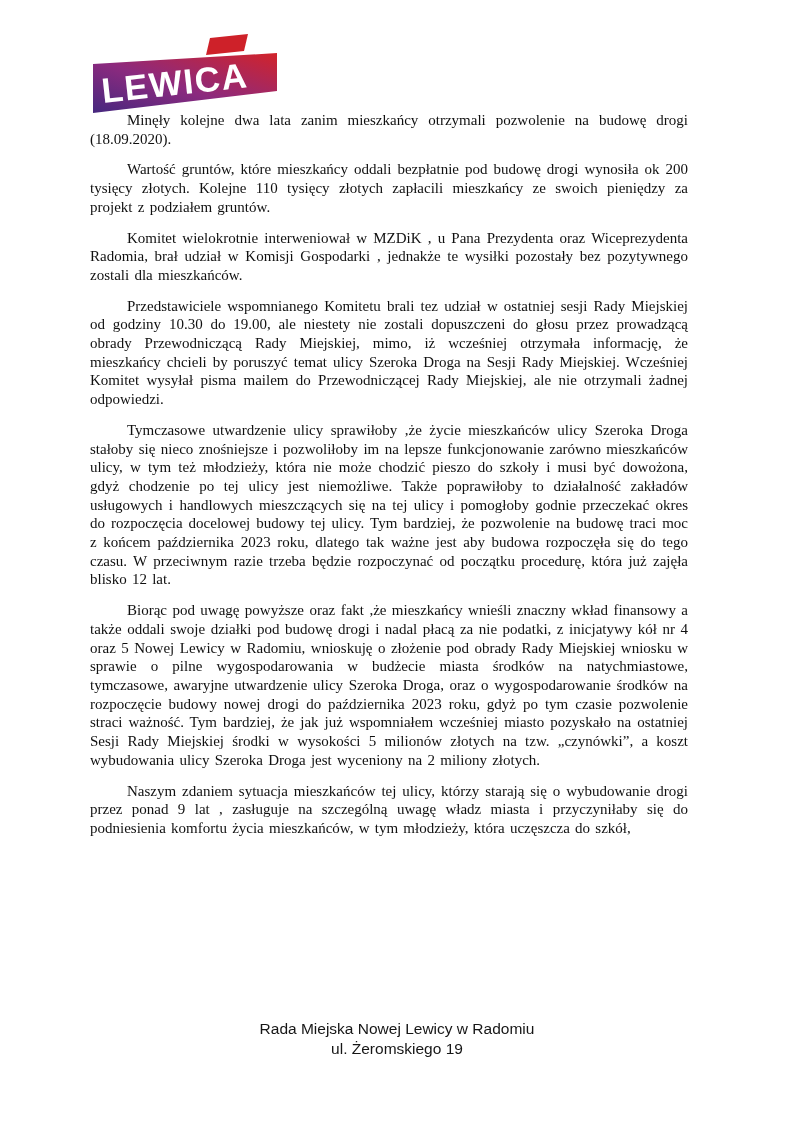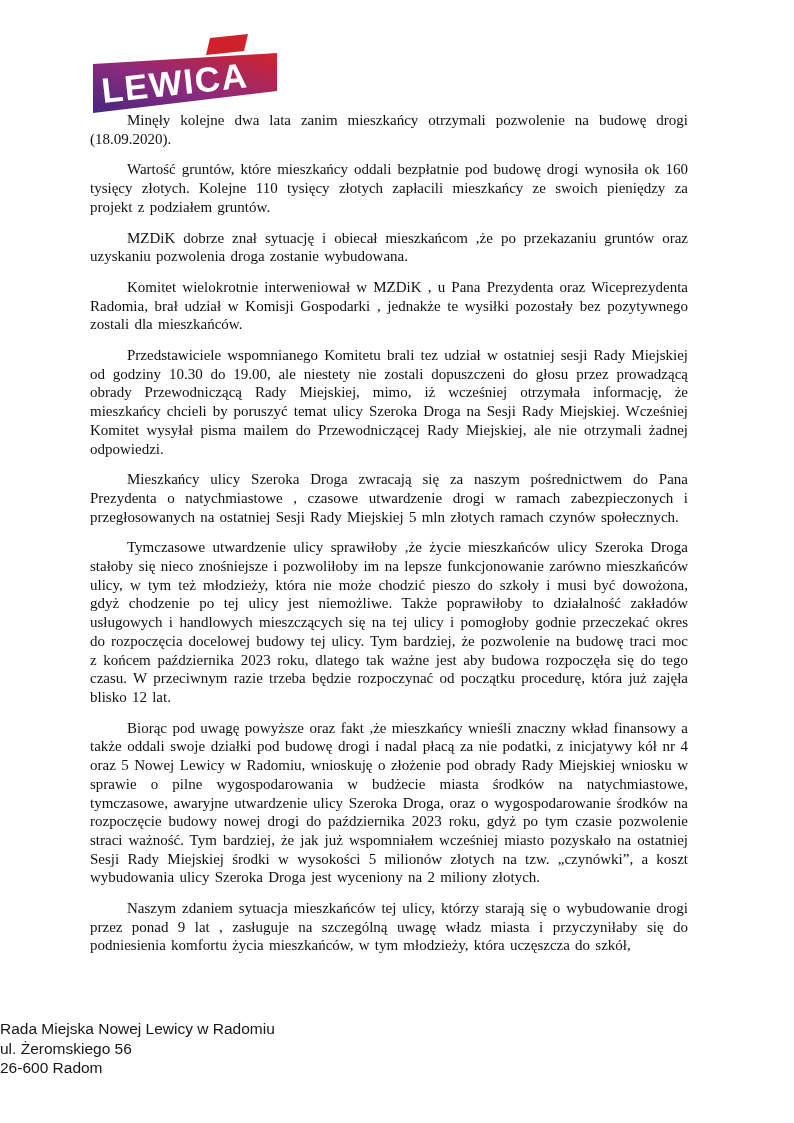--- a/index.html
+++ b/index.html
@@ -31,21 +31,21 @@
   .content p {
     margin: 0 16px 12px 0;
     text-indent: 37px;
     word-spacing: 1.5px;
   }
   .footer {
     position: absolute;
     left: 0;
     top: 1019px;
     width: 100%;
-    text-align: left;
+    text-align: center;
     font-family: "Liberation Sans", sans-serif;
     font-size: 15.5px;
     line-height: 19.5px;
     color: #161616;
   }
   .logo-text {
     font-family: "Liberation Sans", sans-serif;
     font-weight: bold;
   }
 </style>
@@ -64,29 +64,26 @@
         </linearGradient>
       </defs>
       <polygon points="5,34 189,23 189,61 5,83" fill="url(#lg)"></polygon>
       <polygon points="118,25 122,8 160,4 156,21" fill="#ce2129"></polygon>
       <text class="logo-text" x="15" y="73" transform="rotate(-6.2 15 73)" font-size="35" letter-spacing="1.5" fill="#ffffff">LEWICA</text>
     </svg>
   </div>
 
   <div class="content">
     <p>Minęły kolejne dwa lata zanim mieszkańcy otrzymali pozwolenie na budowę drogi (18.09.2020).</p>
-    <p>Wartość gruntów, które mieszkańcy oddali bezpłatnie pod budowę drogi wynosiła ok 160 tysięcy złotych. Kolejne 110 tysięcy złotych zapłacili mieszkańcy ze swoich pieniędzy za projekt z podziałem gruntów.</p>
-    <p>MZDiK dobrze znał sytuację i obiecał mieszkańcom ,że po przekazaniu gruntów oraz uzyskaniu pozwolenia droga zostanie wybudowana.</p>
+    <p>Wartość gruntów, które mieszkańcy oddali bezpłatnie pod budowę drogi wynosiła ok 200 tysięcy złotych. Kolejne 110 tysięcy złotych zapłacili mieszkańcy ze swoich pieniędzy za projekt z podziałem gruntów.</p>
     <p>Komitet wielokrotnie interweniował w MZDiK , u Pana Prezydenta oraz Wiceprezydenta Radomia, brał udział w Komisji Gospodarki , jednakże te wysiłki pozostały bez pozytywnego zostali dla mieszkańców.</p>
     <p>Przedstawiciele wspomnianego Komitetu brali tez udział w ostatniej sesji Rady Miejskiej od godziny 10.30 do 19.00, ale niestety nie zostali dopuszczeni do głosu przez prowadzącą obrady Przewodniczącą Rady Miejskiej, mimo, iż wcześniej otrzymała informację, że mieszkańcy chcieli by poruszyć temat ulicy Szeroka Droga na Sesji Rady Miejskiej. Wcześniej Komitet wysyłał pisma mailem do Przewodniczącej Rady Miejskiej, ale nie otrzymali żadnej odpowiedzi.</p>
-    <p>Mieszkańcy ulicy Szeroka Droga zwracają się za naszym pośrednictwem do Pana Prezydenta o natychmiastowe , czasowe utwardzenie drogi w ramach zabezpieczonych i przegłosowanych na ostatniej Sesji Rady Miejskiej 5 mln złotych ramach czynów społecznych.</p>
     <p>Tymczasowe utwardzenie ulicy sprawiłoby ,że życie mieszkańców ulicy Szeroka Droga stałoby się nieco znośniejsze i pozwoliłoby im na lepsze funkcjonowanie zarówno mieszkańców ulicy, w tym też młodzieży, która nie może chodzić pieszo do szkoły i musi być dowożona, gdyż chodzenie po tej ulicy jest niemożliwe. Także poprawiłoby to działalność zakładów usługowych i handlowych mieszczących się na tej ulicy i pomogłoby godnie przeczekać okres do rozpoczęcia docelowej budowy tej ulicy. Tym bardziej, że pozwolenie na budowę traci moc z końcem października 2023 roku, dlatego tak ważne jest aby budowa rozpoczęła się do tego czasu. W przeciwnym razie trzeba będzie rozpoczynać od początku procedurę, która już zajęła blisko 12 lat.</p>
     <p>Biorąc pod uwagę powyższe oraz fakt ,że mieszkańcy wnieśli znaczny wkład finansowy a także oddali swoje działki pod budowę drogi i nadal płacą za nie podatki, z inicjatywy kół nr 4 oraz 5 Nowej Lewicy w Radomiu, wnioskuję o złożenie pod obrady Rady Miejskiej wniosku w sprawie o pilne wygospodarowania w budżecie miasta środków na natychmiastowe, tymczasowe, awaryjne utwardzenie ulicy Szeroka Droga, oraz o wygospodarowanie środków na rozpoczęcie budowy nowej drogi do października 2023 roku, gdyż po tym czasie pozwolenie straci ważność. Tym bardziej, że jak już wspomniałem wcześniej miasto pozyskało na ostatniej Sesji Rady Miejskiej środki w wysokości 5 milionów złotych na tzw. „czynówki”, a koszt wybudowania ulicy Szeroka Droga jest wyceniony na 2 miliony złotych.</p>
     <p>Naszym zdaniem sytuacja mieszkańców tej ulicy, którzy starają się o wybudowanie drogi przez ponad 9 lat , zasługuje na szczególną uwagę władz miasta i przyczyniłaby się do podniesienia komfortu życia mieszkańców, w tym młodzieży, która uczęszcza do szkół,</p>
   </div>
 
   <div class="footer">
     <div>Rada Miejska Nowej Lewicy w Radomiu</div>
-    <div>ul. Żeromskiego 56</div>
-    <div>26-600 Radom</div>
+    <div>ul. Żeromskiego 19</div>
   </div>
 
 </div>
 
 </body></html>

